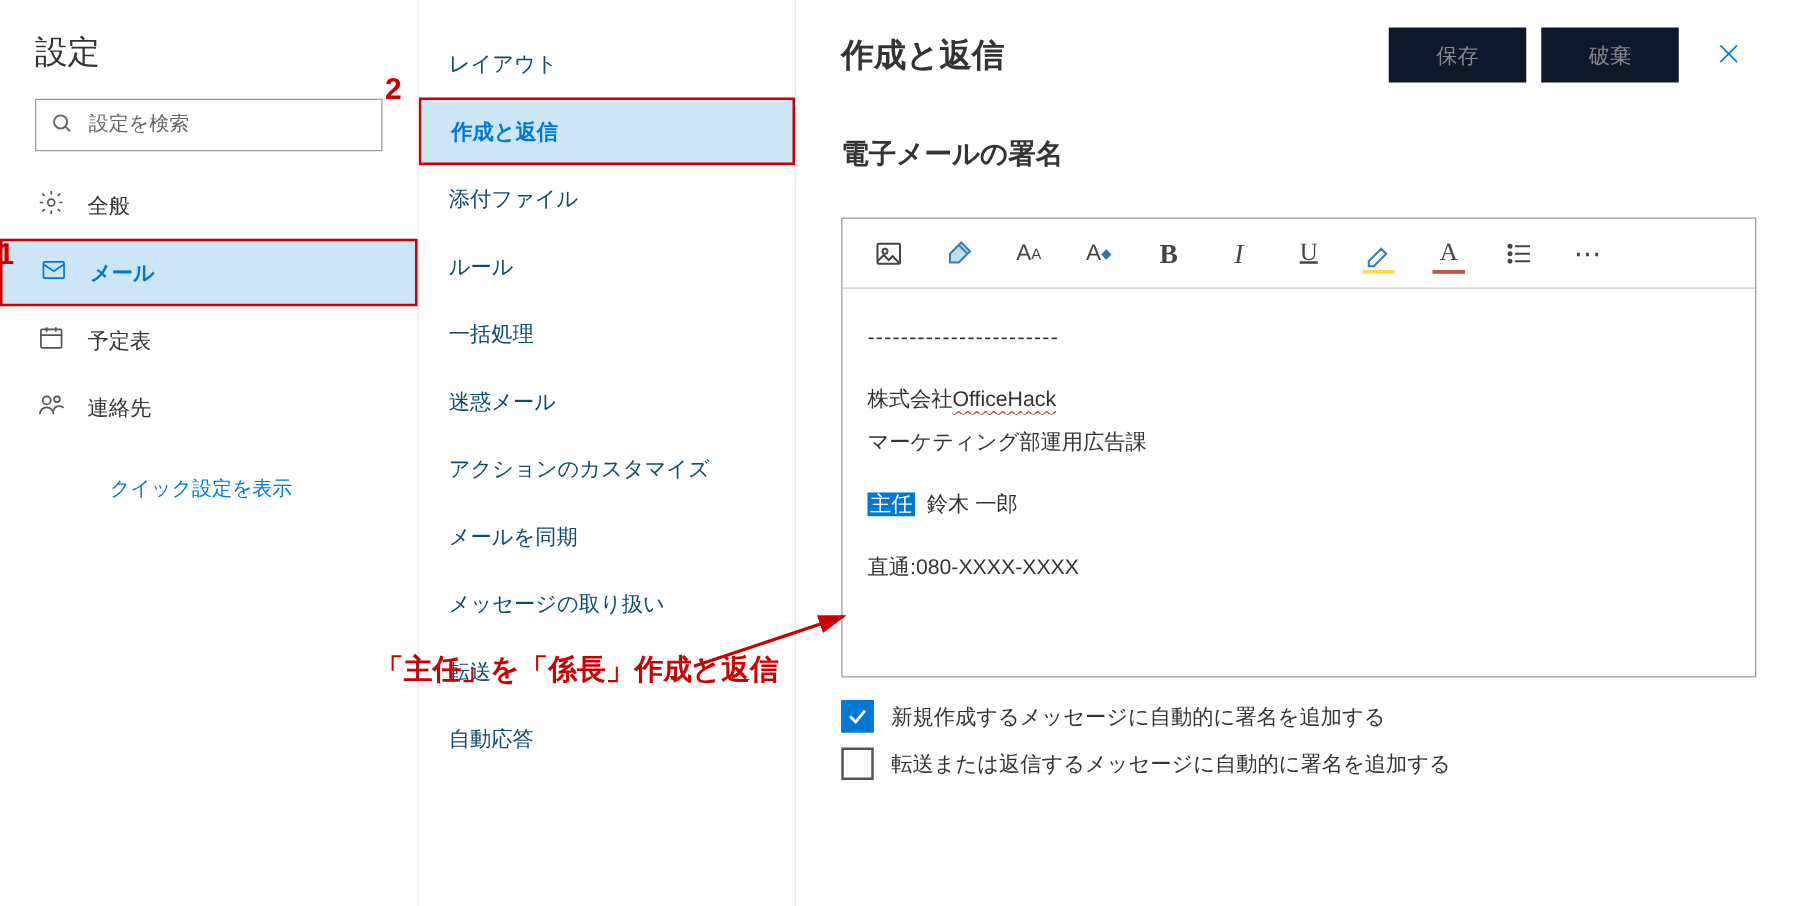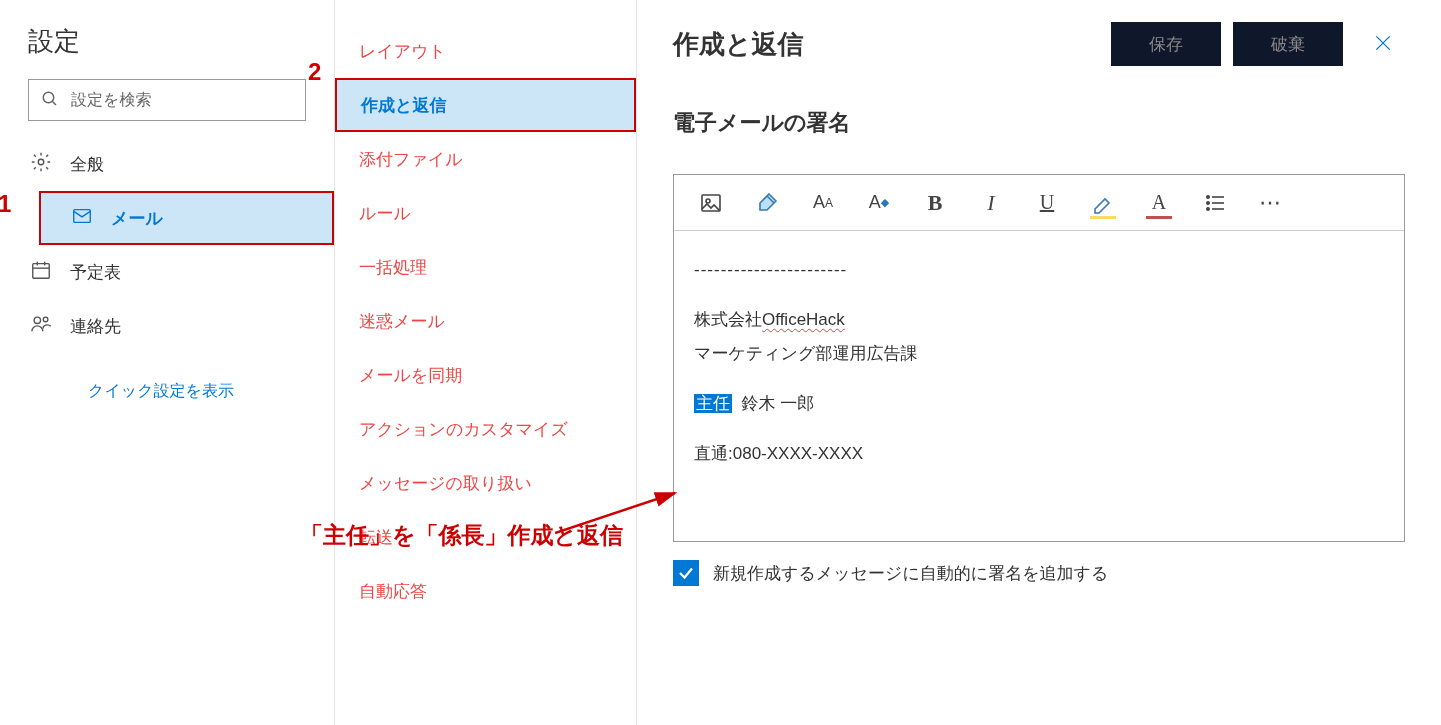--- a/index.html
+++ b/index.html
@@ -46,40 +46,39 @@
       display: flex; align-items: center; gap: 18px;
       height: 54px; padding: 0 30px; font-size: 17px; cursor: pointer;
       position: relative;
     }
     .cat-item svg { width: 22px; height: 22px; stroke: #555; fill: none; stroke-width: 1.5; }
     .cat-item.selected {
       background: #cde6f7;
       color: #0078d4;
       font-weight: 600;
       border: 2px solid #c00;
-      margin-left: 39px;
     }
     .cat-item.selected svg { stroke: #0078d4; }
     .col1 .link {
       color: #0078d4;
       font-size: 16px;
       padding: 28px 0 0 88px;
       cursor: pointer;
     }
 
     
     .col2 {
       width: 302px;
       border-right: 1px solid #e6e6e6;
       padding-top: 24px;
     }
     .sub-item {
       height: 54px; display: flex; align-items: center;
       padding: 0 24px; font-size: 17px; cursor: pointer;
-      color: #ef4444;
+      color: #0c4a6e;
     }
     .sub-item.selected {
       background: #cde6f7;
       color: #0078d4;
       font-weight: 600;
       border: 2px solid #c00;
     }
 
     
     .col3 {
@@ -221,22 +220,22 @@
     <div class="link">クイック設定を表示</div>
   </div>
 
   <div class="col2">
     <div class="sub-item">レイアウト</div>
     <div class="sub-item selected">作成と返信</div>
     <div class="sub-item">添付ファイル</div>
     <div class="sub-item">ルール</div>
     <div class="sub-item">一括処理</div>
     <div class="sub-item">迷惑メール</div>
+    <div class="sub-item">アクションのカスタマイズ</div>
     <div class="sub-item">メールを同期</div>
-    <div class="sub-item">アクションのカスタマイズ</div>
     <div class="sub-item">メッセージの取り扱い</div>
     <div class="sub-item">転送</div>
     <div class="sub-item">自動応答</div>
   </div>
 
   <div class="col3">
     <div class="hdr">
       <h1>作成と返信</h1>
       <div class="btn">保存</div>
       <div class="btn">破棄</div>
@@ -304,20 +303,24 @@
       </div>
     </div>
 
     <div class="check-row checked">
       <span class="box">
           <svg viewBox="0 0 24 24">
             <polyline points="4 12 10 18 20 6"></polyline>
           </svg>
         </span>
       <span>新規作成するメッセージに自動的に署名を追加する</span>
+    </div>
+    <div class="check-row">
+      <span class="box"></span>
+      <span>転送または返信するメッセージに自動的に署名を追加する</span>
     </div>
   </div>
 </div>
 
 <div class="anno num1">1</div>
 <div class="anno num2">2</div>
 <div class="anno text">「主任」を「係長」作成と返信</div>
 <div class="anno arrow">
   <svg width="140" height="60">
       <defs>

